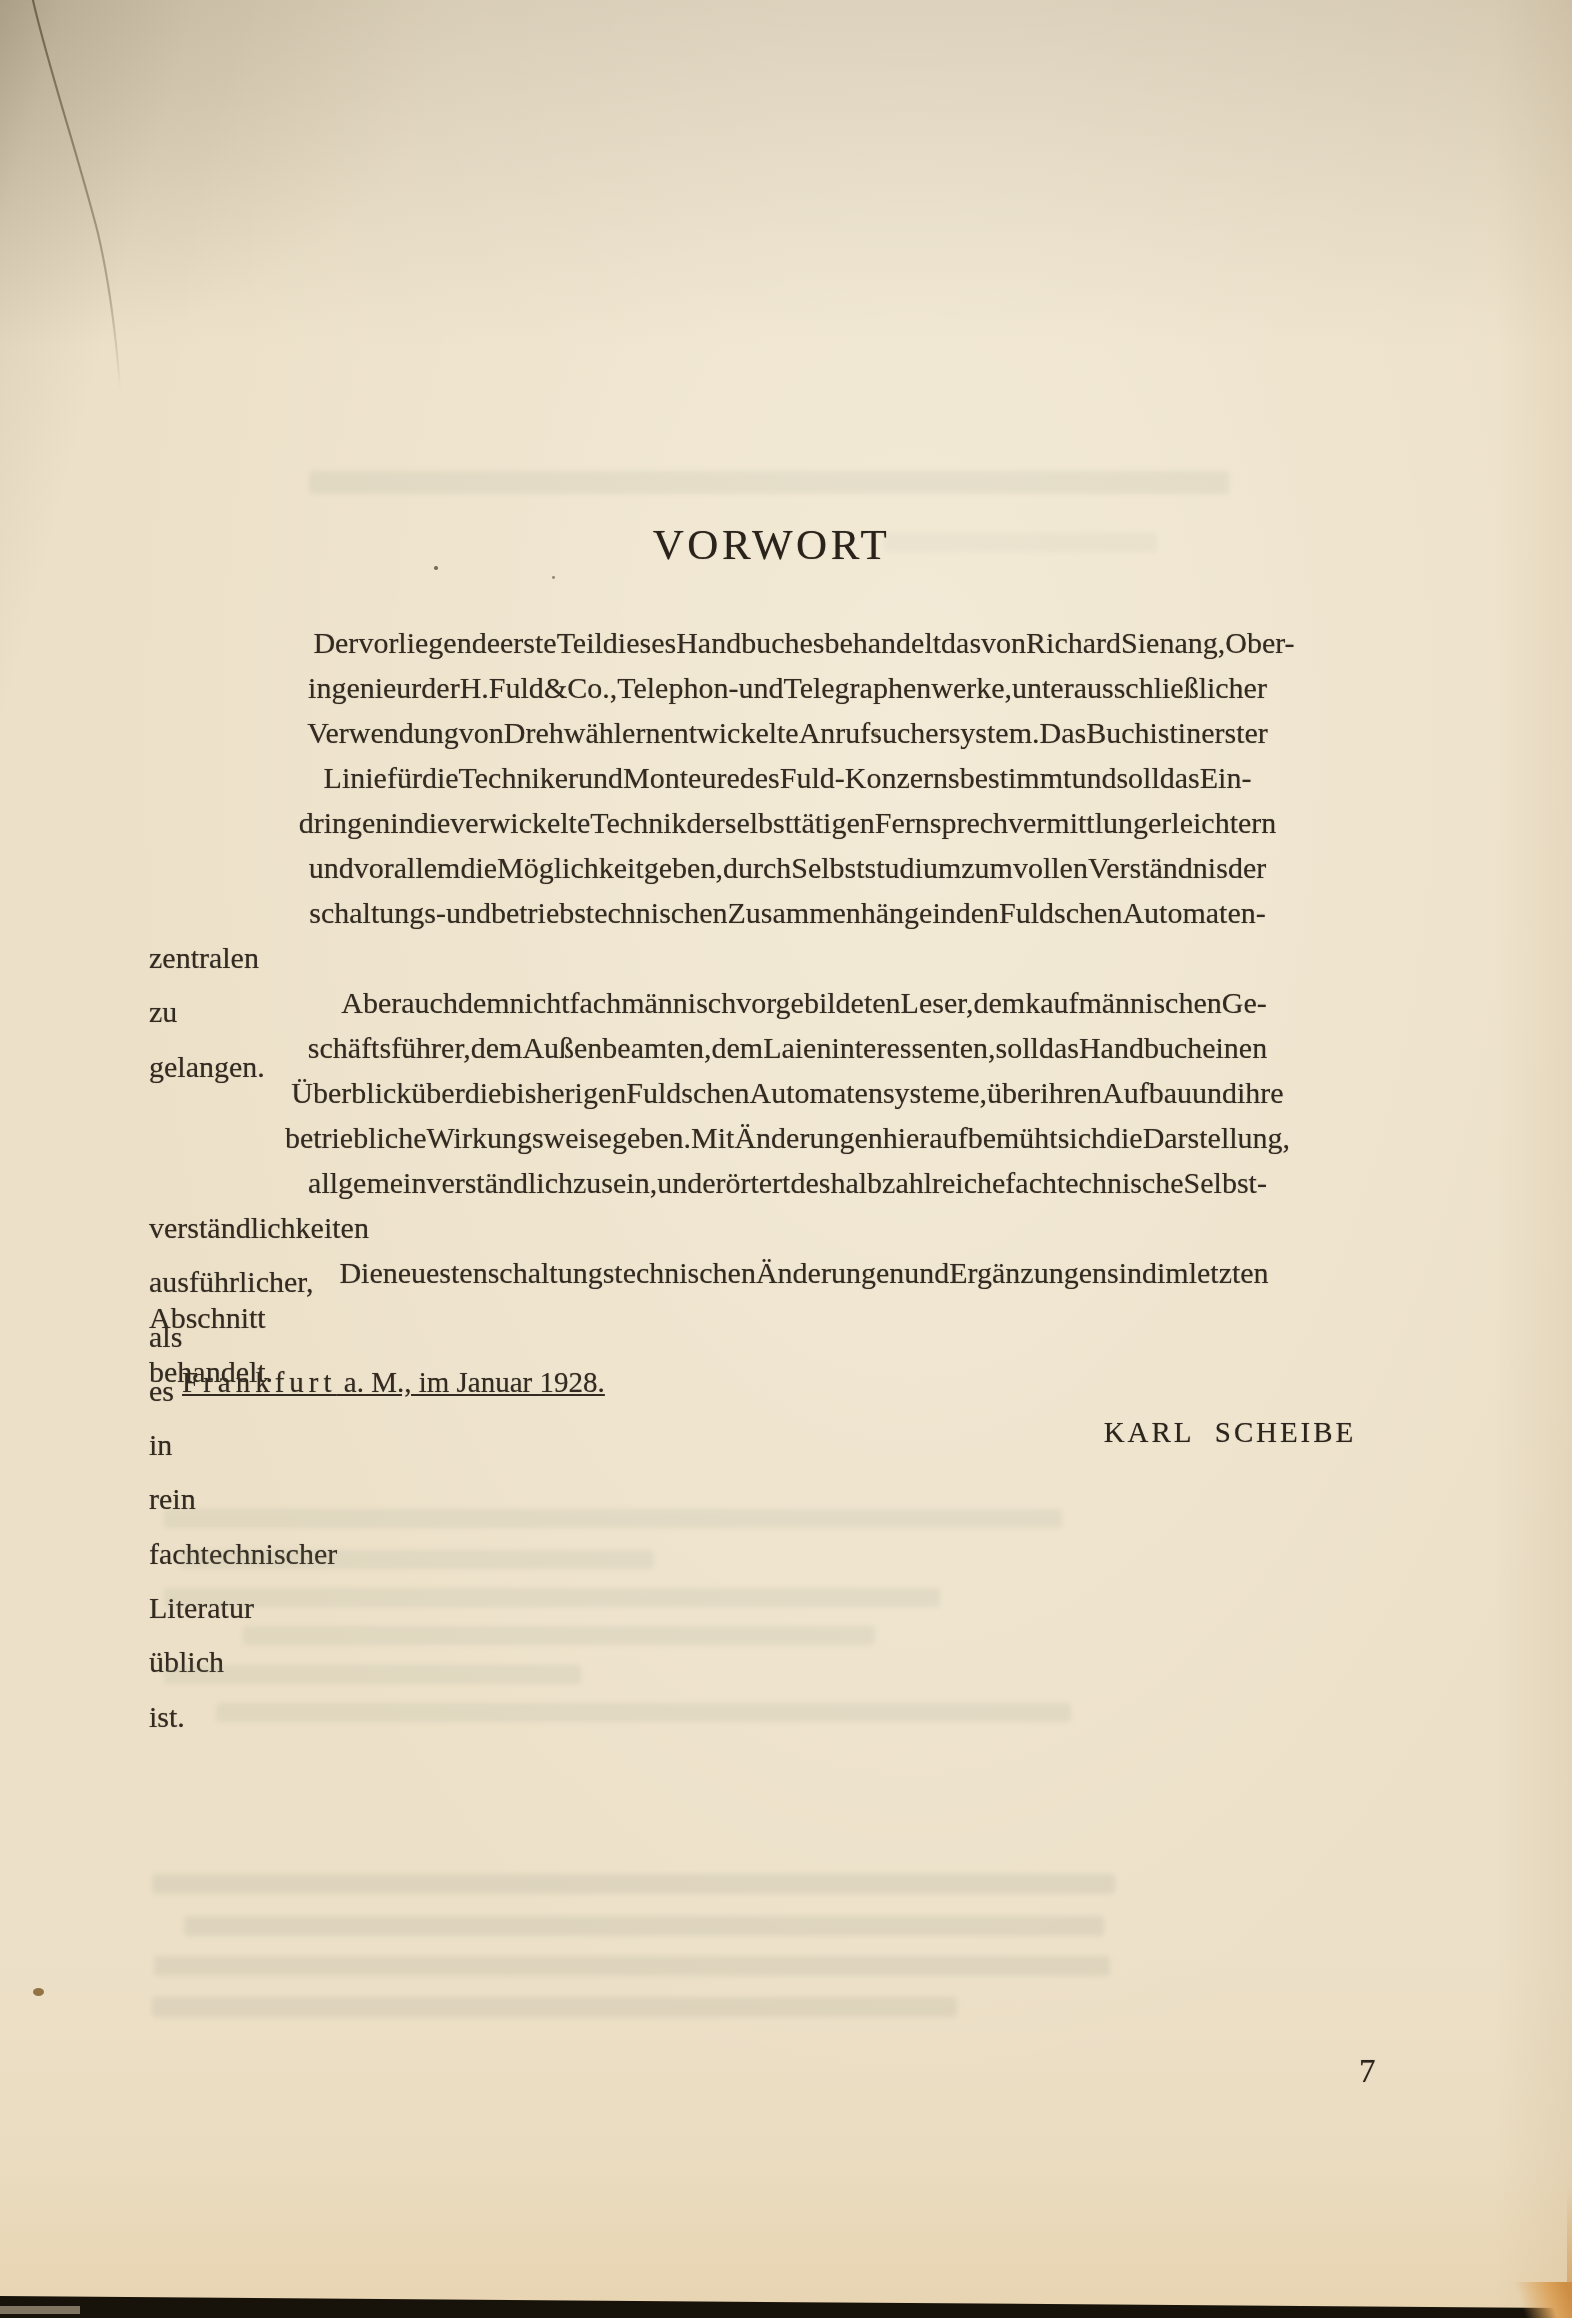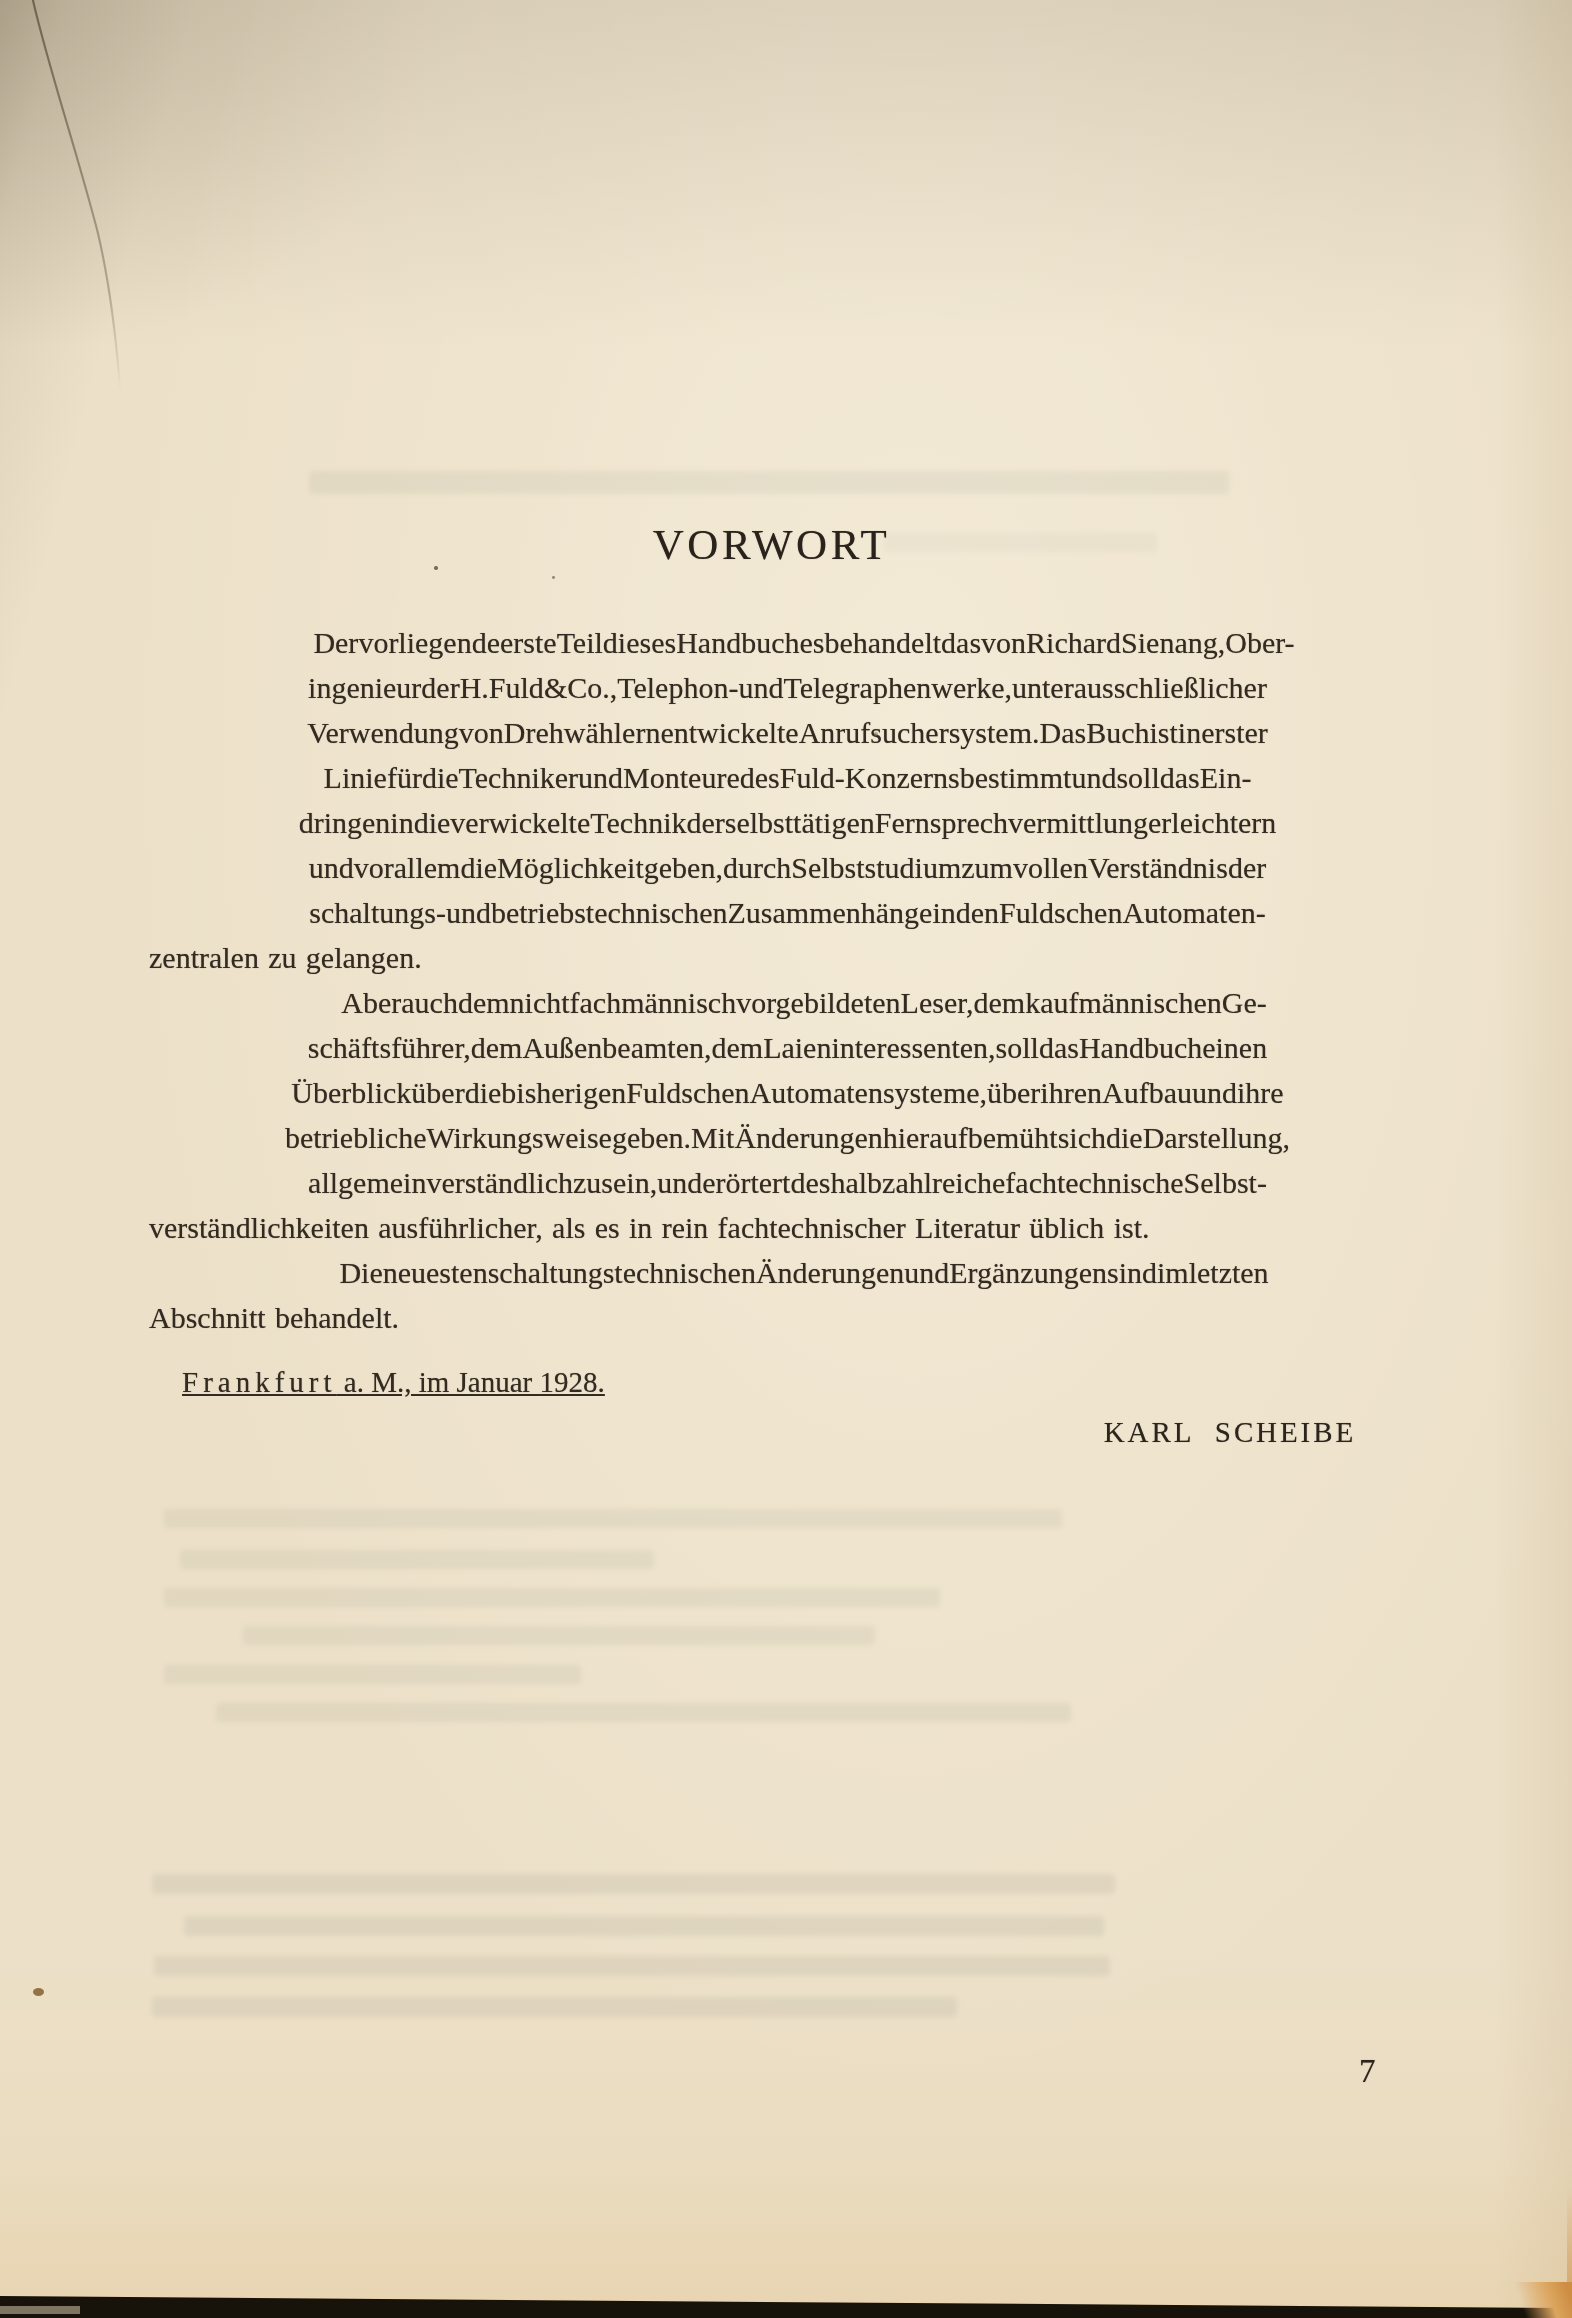--- a/index.html
+++ b/index.html
@@ -29,21 +29,21 @@
 
   .body-text{
     position:absolute; left:149px; top:620px; width:1277px;
     font-size:30px; color:#332b21;
   }
   .line{
     display:flex; justify-content:center;
     height:45px; line-height:45px;
     white-space:pre; overflow:visible;
   }
-  .line.last{ justify-content:flex-start; gap:9.3px; }
+  .line.last{ justify-content:flex-start; gap:9.3px;flex-direction:column; }
   .line.indent{ padding-left:33px; }
 
   .dateline{
     position:absolute; left:182px; top:1364px;
     font-size:29px; line-height:37px; white-space:pre;text-decoration:underline;
   }
   .dateline .spaced{ letter-spacing:5px; }
 
   .signature{
     position:absolute; left:149px; top:1416px; width:1207px;

